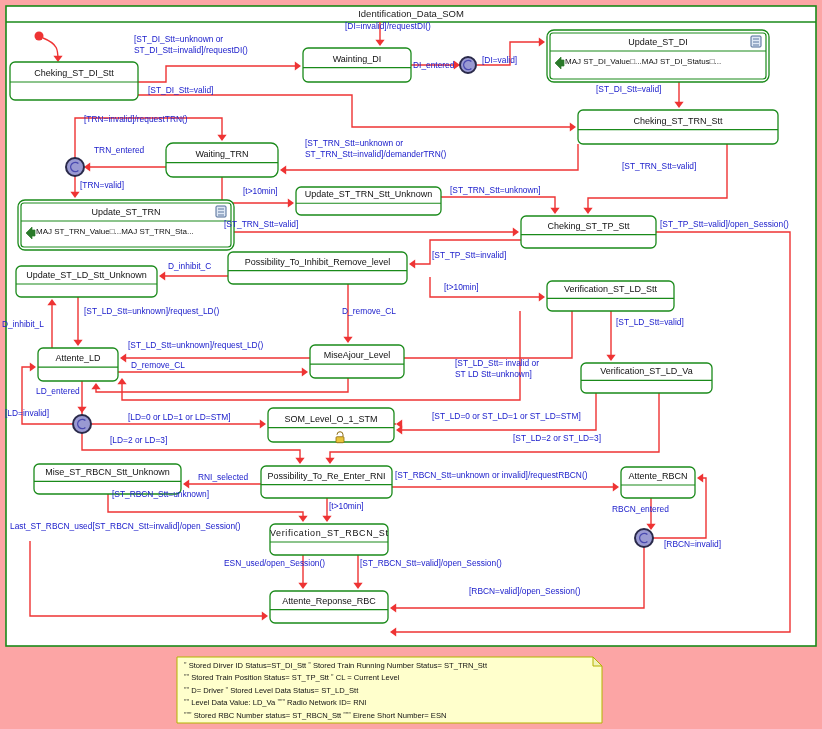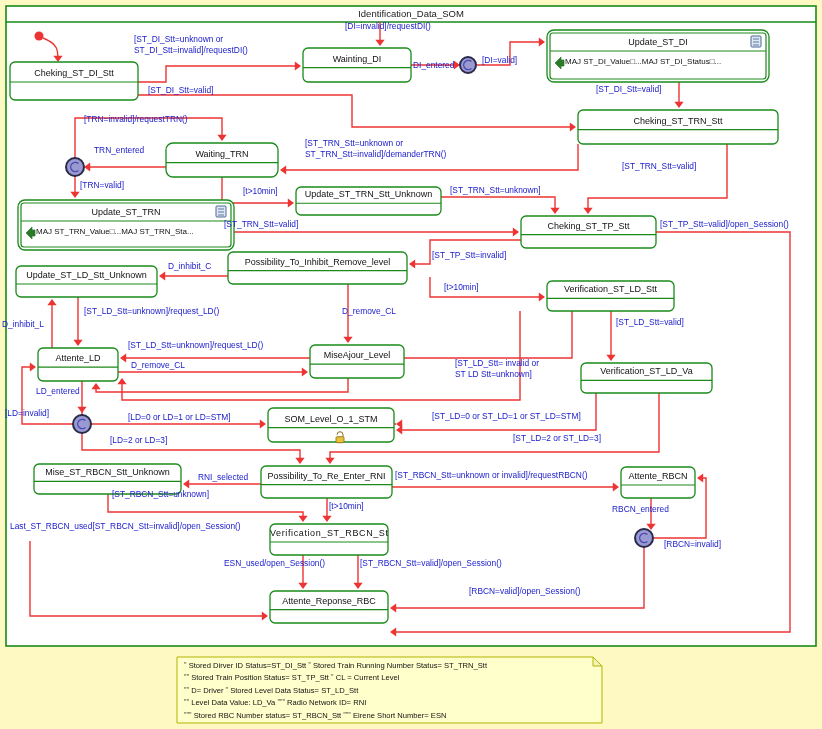--- a/index.html
+++ b/index.html
@@ -5,21 +5,21 @@
   html, body {
     margin: 0;
     padding: 0;
     background: #ffffff;
     font-family: "Liberation Sans", sans-serif;
   }
   #canvas {
     position: relative;
     width: 822px;
     height: 729px;
-    background: #fef9c3;
+    background: #fca5a5;
     overflow: hidden;
   }
   svg.layer {
     position: absolute;
     left: 0;
     top: 0;
     width: 822px;
     height: 729px;
   }
   .edge-line {

